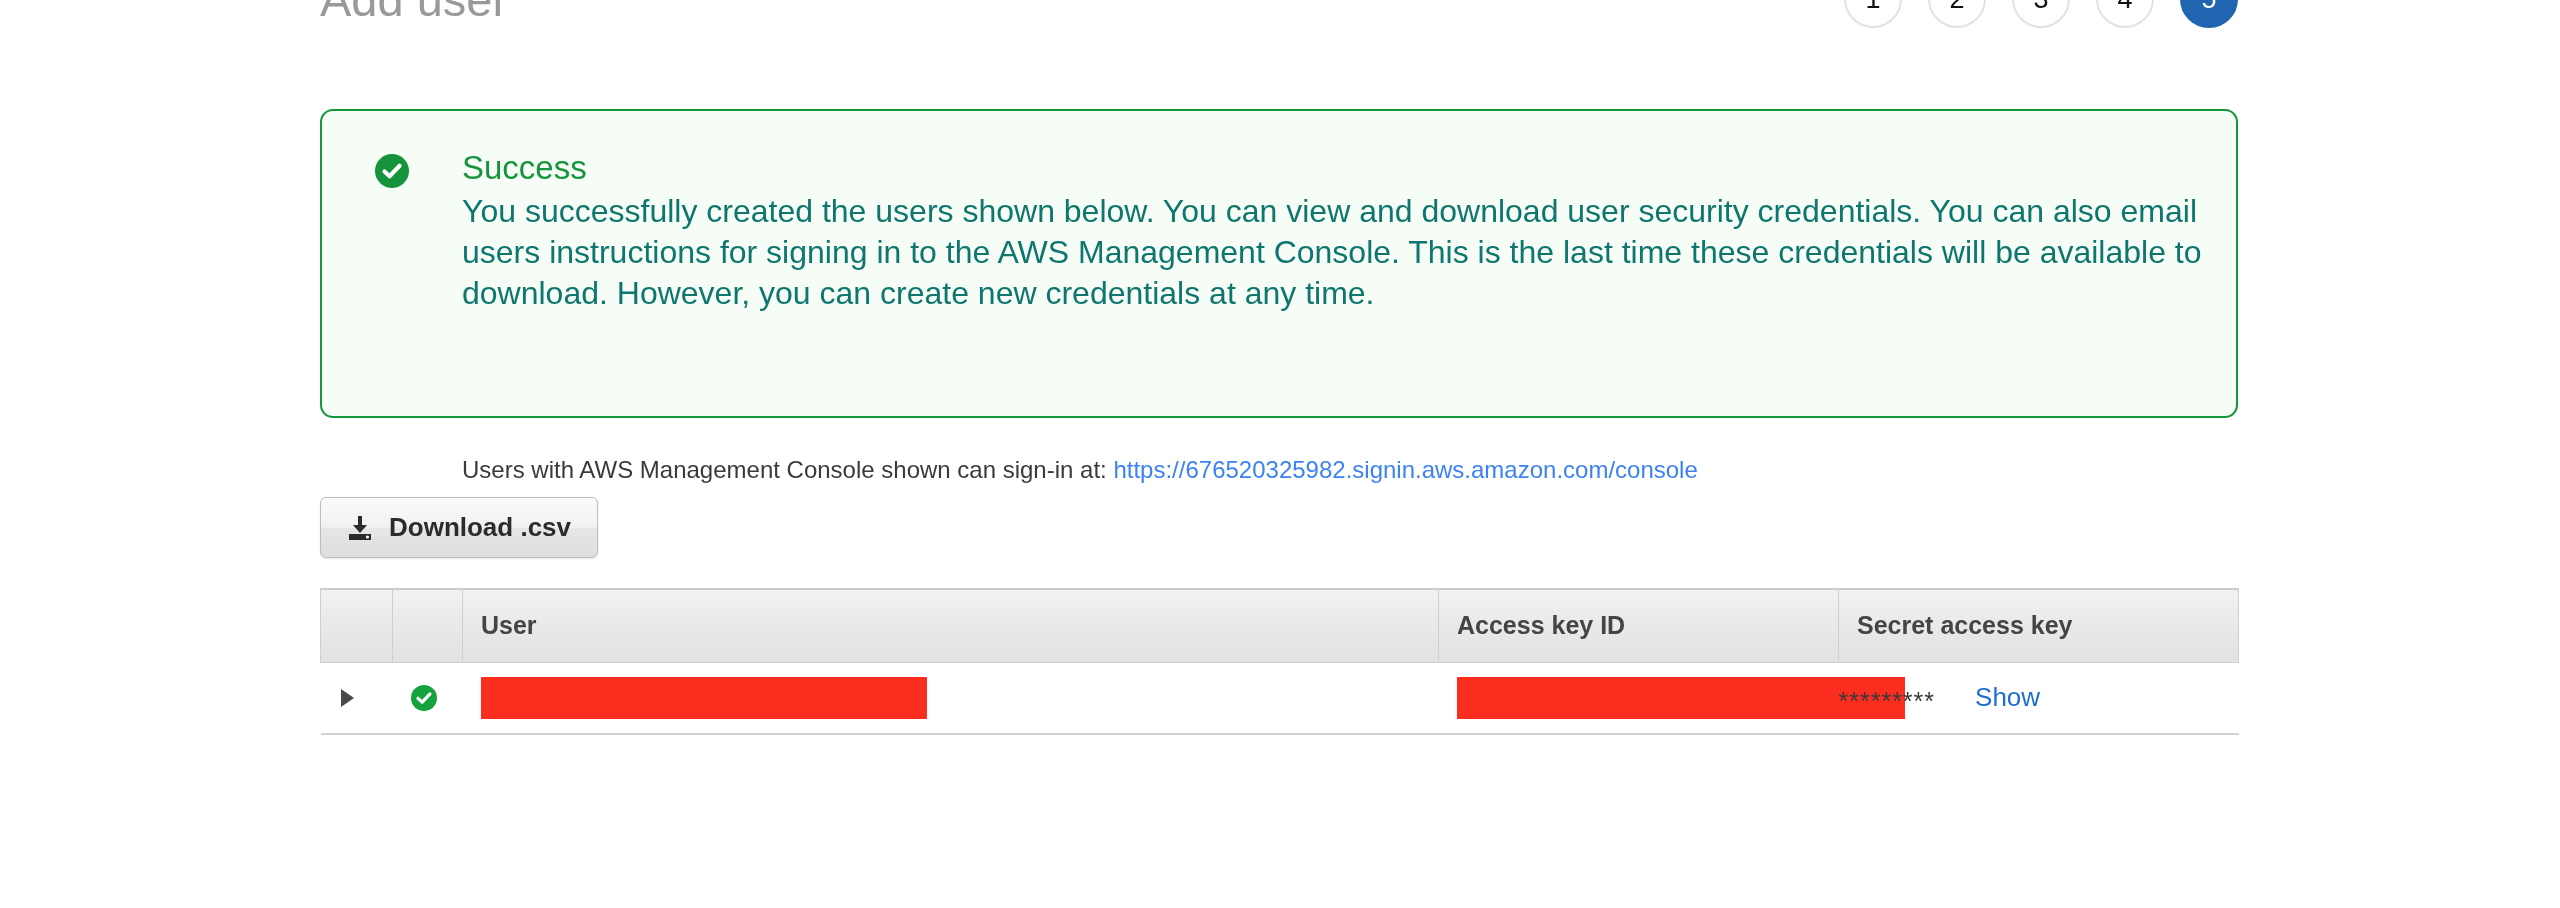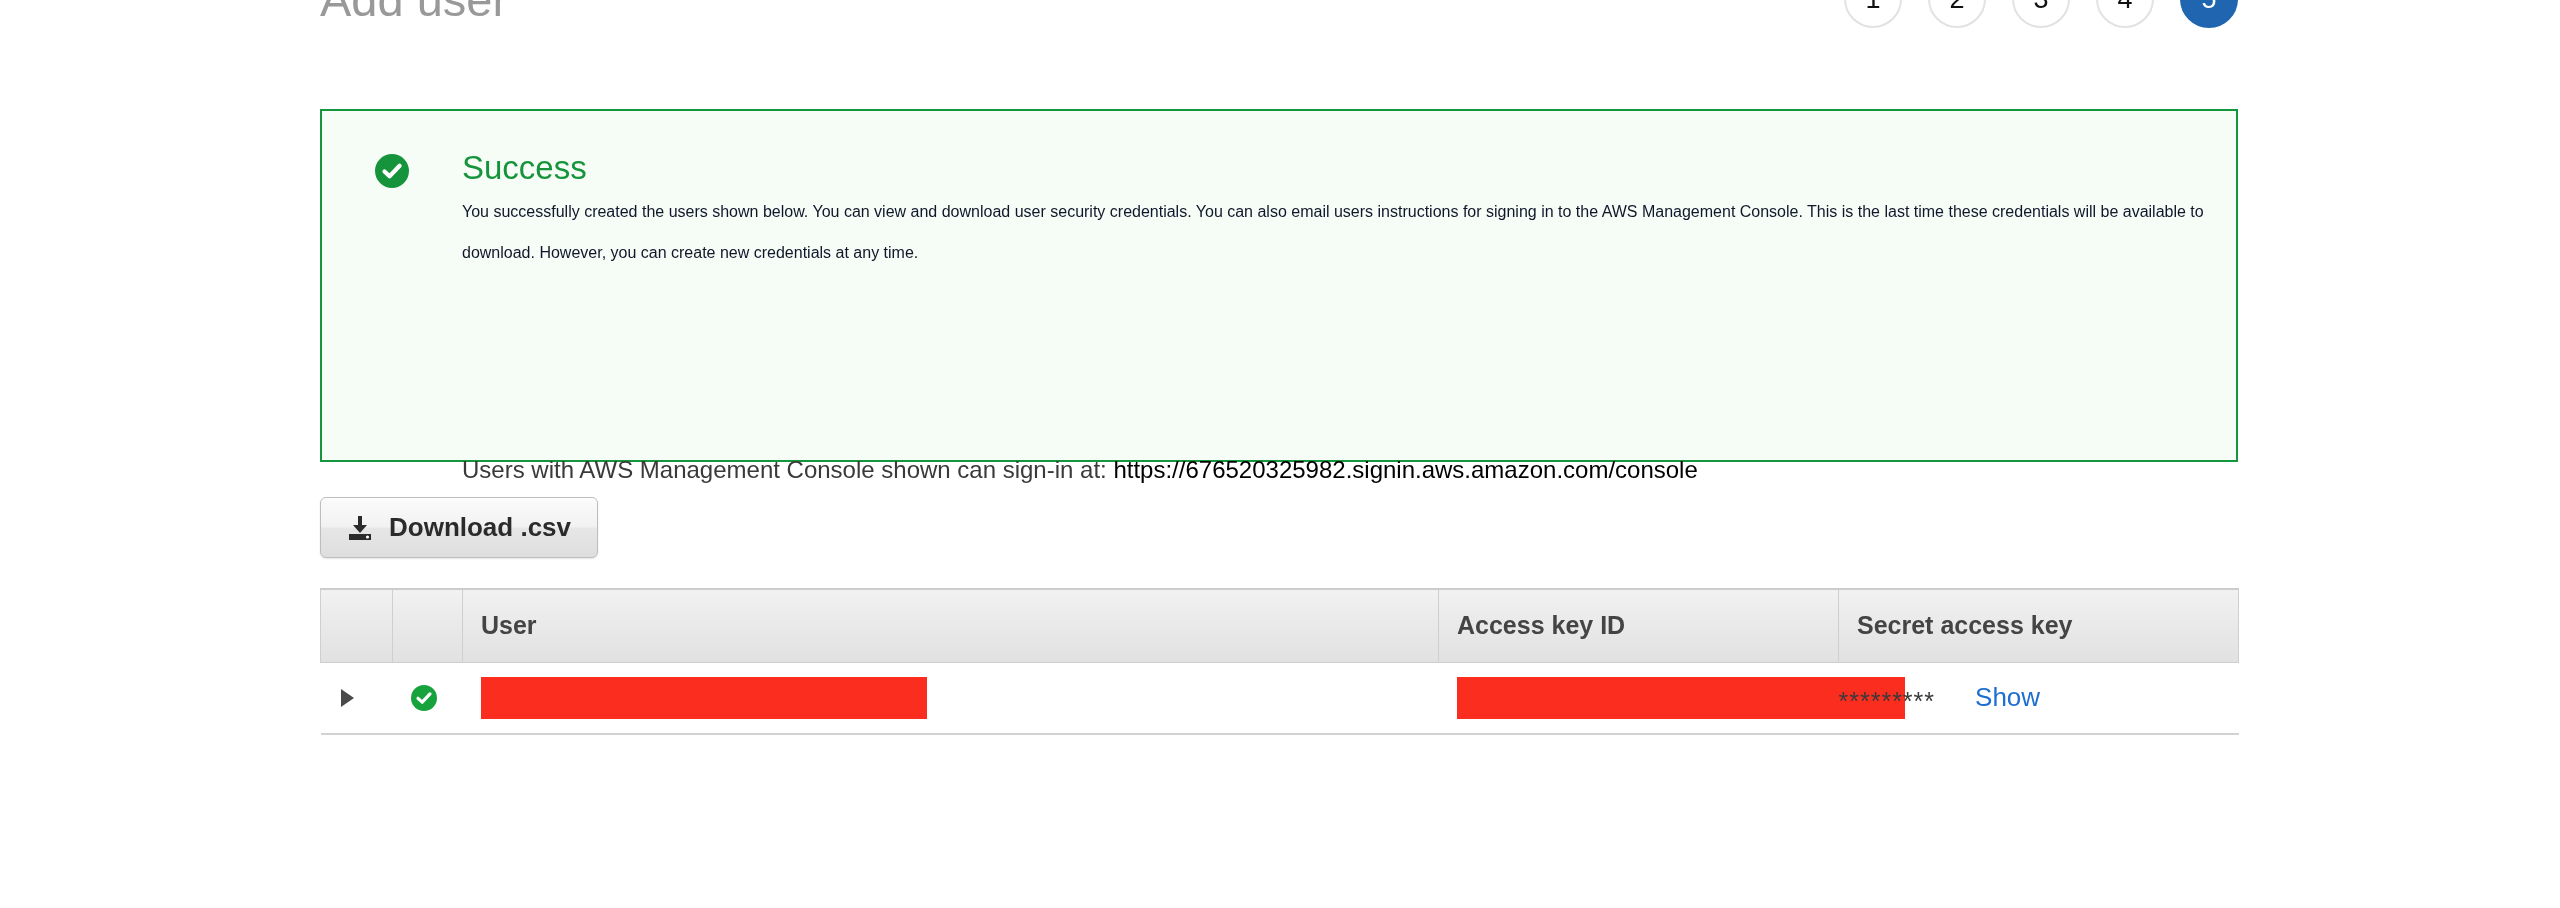--- a/index.html
+++ b/index.html
@@ -60,24 +60,24 @@
     border-color: #1f65b0;
     color: #ffffff;
   }
 
   
   #success-banner {
     position: absolute;
     left: 320px;
     top: 109px;
     width: 1918px;
-    height: 353px;
+    height: 309px;
     box-sizing: border-box;
     border: 2px solid #14973c;
-    border-radius: 0;
+    border-radius: 13px;
     background: #f6fdf7;
   }
   #success-icon {
     position: absolute;
     left: 53px;
     top: 43px;
     width: 34px;
     height: 34px;
   }
   #success-heading {
@@ -87,36 +87,36 @@
     font-size: 33px;
     color: #15943b;
     line-height: 46px;
     white-space: nowrap;
   }
   #success-body {
     position: absolute;
     left: 140px;
     top: 190px;
     width: 1750px;
-    font-size: 16px;
+    font-size: 32px;
     line-height: 41px;
-    color: #0f172a;
+    color: #0f766e;
     transform: translateY(-110px);
   }
   #signin-line {
     position: absolute;
     left: 140px;
     top: 342px;
     font-size: 24px;
     line-height: 34px;
     color: #3a3a3a;
     white-space: nowrap;
   }
   #signin-link {
-    color: #000000;
+    color: #3b82f6;
     text-decoration: none;
     cursor: pointer;
     text-align: right;
   }
 
   
   #download-csv-button {
     position: absolute;
     left: 320px;
     top: 497px;

